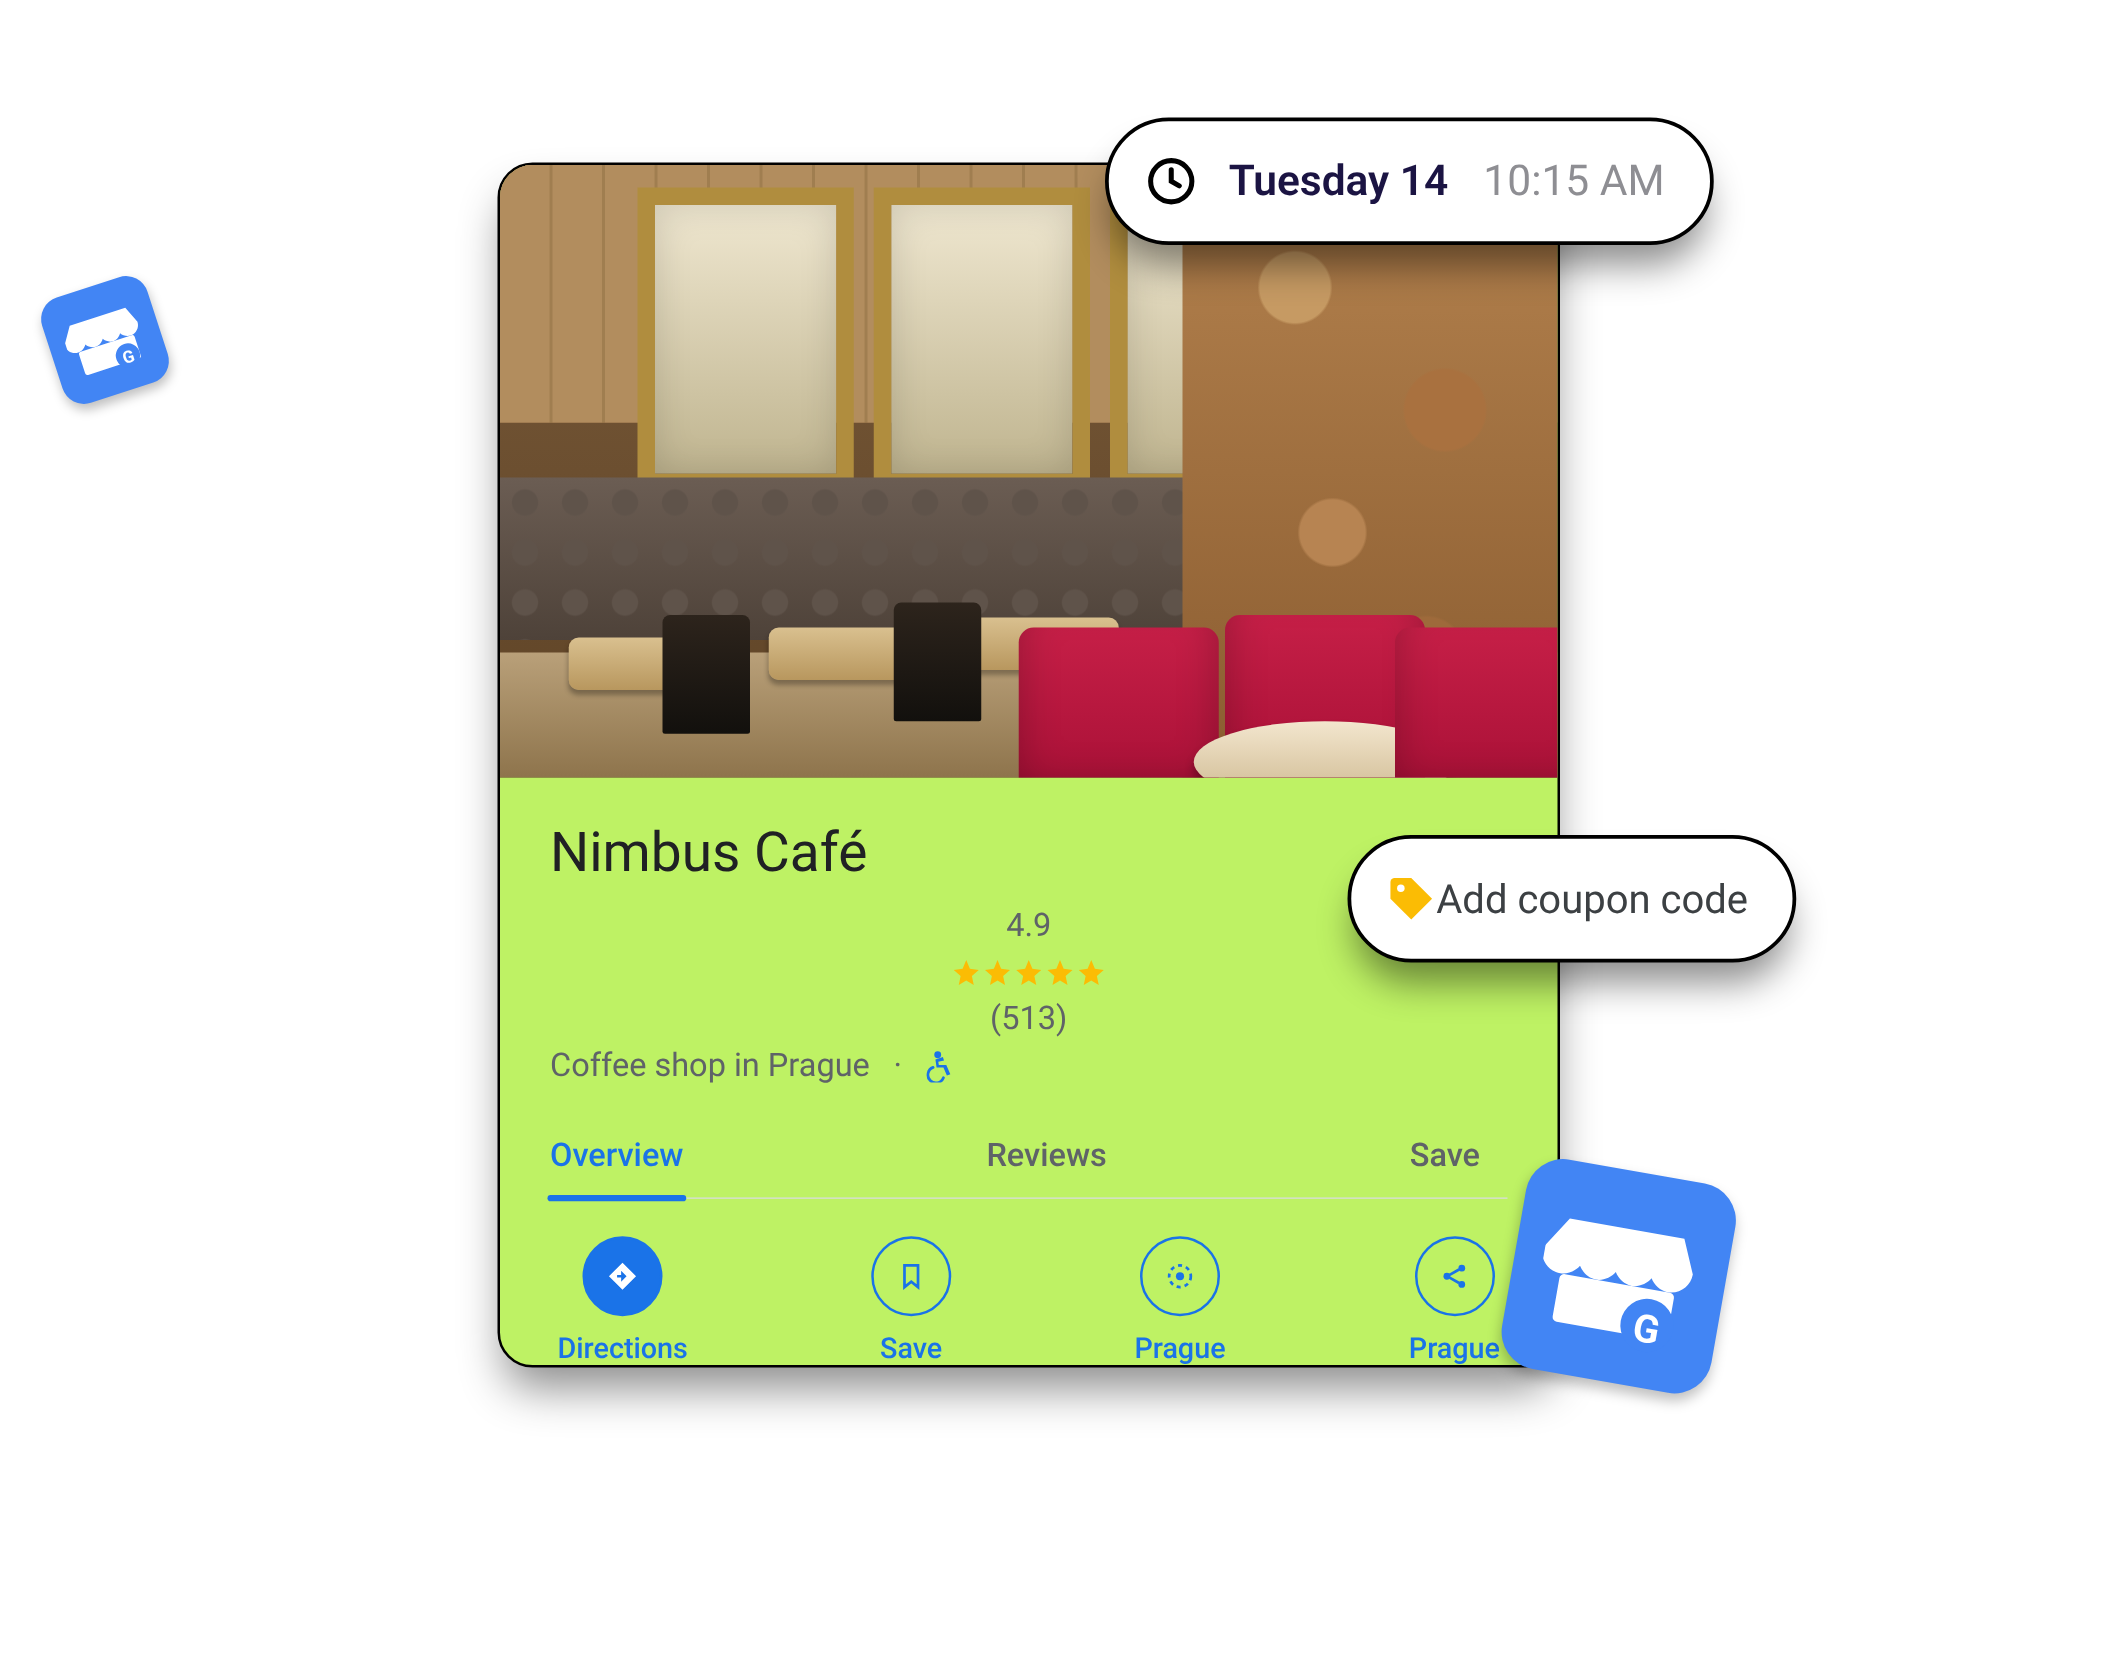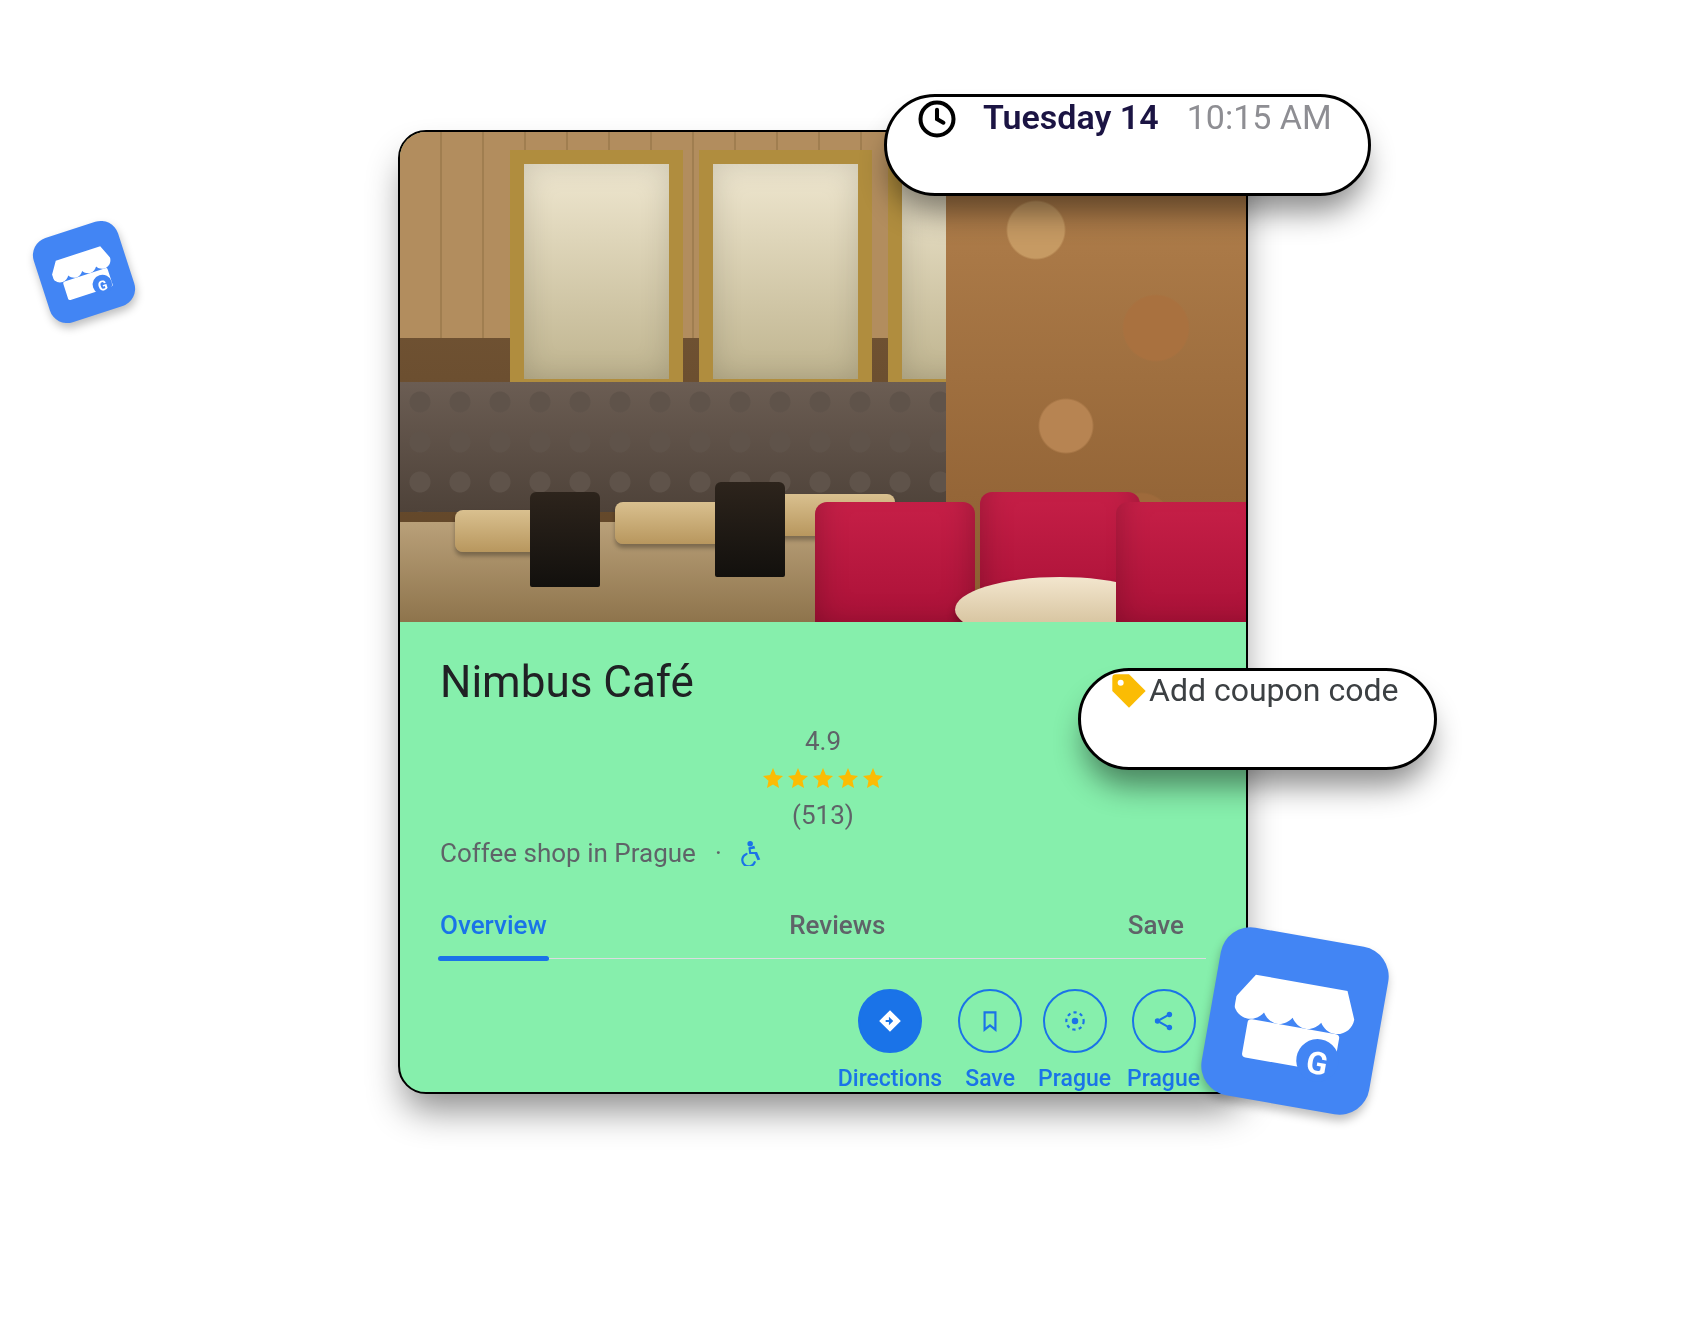--- a/index.html
+++ b/index.html
@@ -17,21 +17,21 @@
     height:1344px;
   }
 
   
   .card{
     position:absolute;
     left:398px;
     top:130px;
     width:846px;
     height:960px;
-    background:#86efac;
+    background:#bef264;
     border-radius:28px;
     border:2px solid #000;
     overflow:hidden;
     
     box-shadow:0 22px 36px -6px rgba(0,0,0,.45);
   }
   .card-hero{
     width:100%;
     height:490px;
     position:relative;
@@ -121,39 +121,39 @@
   }
   .tab.active{
     color:#1a73e8;font-weight:500;position:relative;
   }
   .tab.active::after{
     content:"";position:absolute;left:-2px;right:-2px;bottom:-3px;height:5px;
     background:#1a73e8;border-radius:3px;
   }
 
   .actions{
-    display:flex;justify-content:flex-end;
+    display:flex;justify-content:space-between;
     padding:30px 6px 0 6px;
     gap:16px;
   }
   .action{
     display:flex;flex-direction:column;align-items:center;gap:12px;
     font-size:23px;font-weight:500;color:#1a73e8;cursor:pointer;
   }
   .action .circle{
     width:60px;height:60px;border-radius:50%;
     border:2px solid #1a73e8;display:flex;align-items:center;justify-content:center;
   }
   .action.primary .circle{background:#1a73e8;border-color:#1a73e8;}
   .action svg{width:26px;height:26px;}
 
   
   .pill{
     position:absolute;background:#fff;border:3px solid #000;border-radius:999px;
-    display:flex;align-items:flex-start;padding:0 36px 0 28px;height:96px;
+    display:flex;align-items:center;padding:0 36px 0 28px;height:96px;
     box-shadow:0 22px 30px -6px rgba(0,0,0,.45);
   }
   .pill-time{
     left:884px;top:94px;gap:24px;font-size:34px;
   }
   .pill-time .clk{width:44px;height:44px;}
   .pill-time .day{color:#1b1443;font-weight:600;}
   .pill-time .hr{color:#8e8e93;font-weight:400;margin-left:4px;}
   .pill-coupon{
     left:1078px;top:668px;font-size:32px;color:#3c4043;

